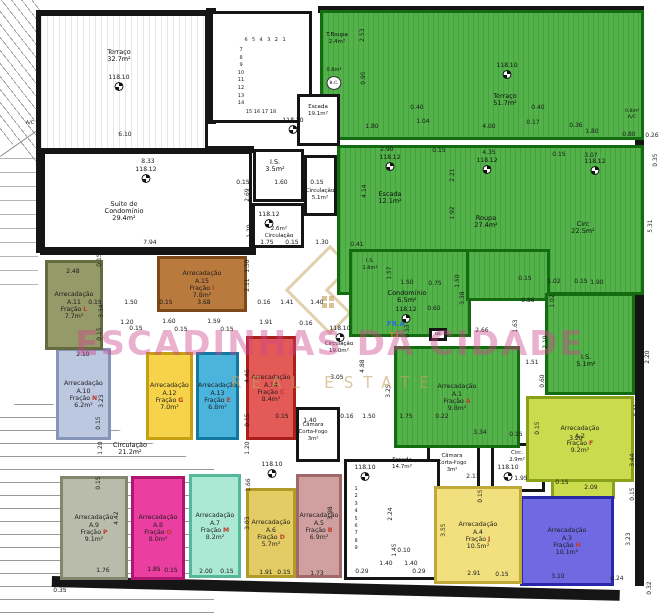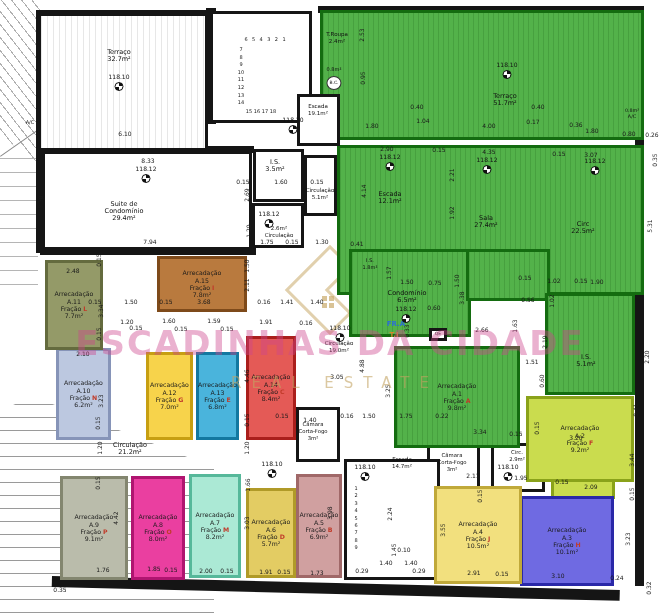--- a/index.html
+++ b/index.html
@@ -244,21 +244,21 @@
     </div>
     <div class="lbl" style="left: 279px; top: 225px; font-size: 5.5px; line-height: 7px;">
       <div>2.6m²</div>
       <div>Circulação</div>
     </div>
     <div class="lbl" style="left: 390px; top: 191px;">
       <div>Escada</div>
       <div>12.1m²</div>
     </div>
     <div class="lbl" style="left: 486px; top: 215px;">
-      <div>Sala</div>
+      <div>Roupa</div>
       <div>27.4m²</div>
     </div>
     <div class="lbl" style="left: 583px; top: 221px;">
       <div>Circ</div>
       <div>22.5m²</div>
     </div>
     <div class="lbl" style="left: 370px; top: 257px; font-size: 5px; line-height: 6.5px;">
       <div>I.S.</div>
       <div>1.8m²</div>
     </div>

